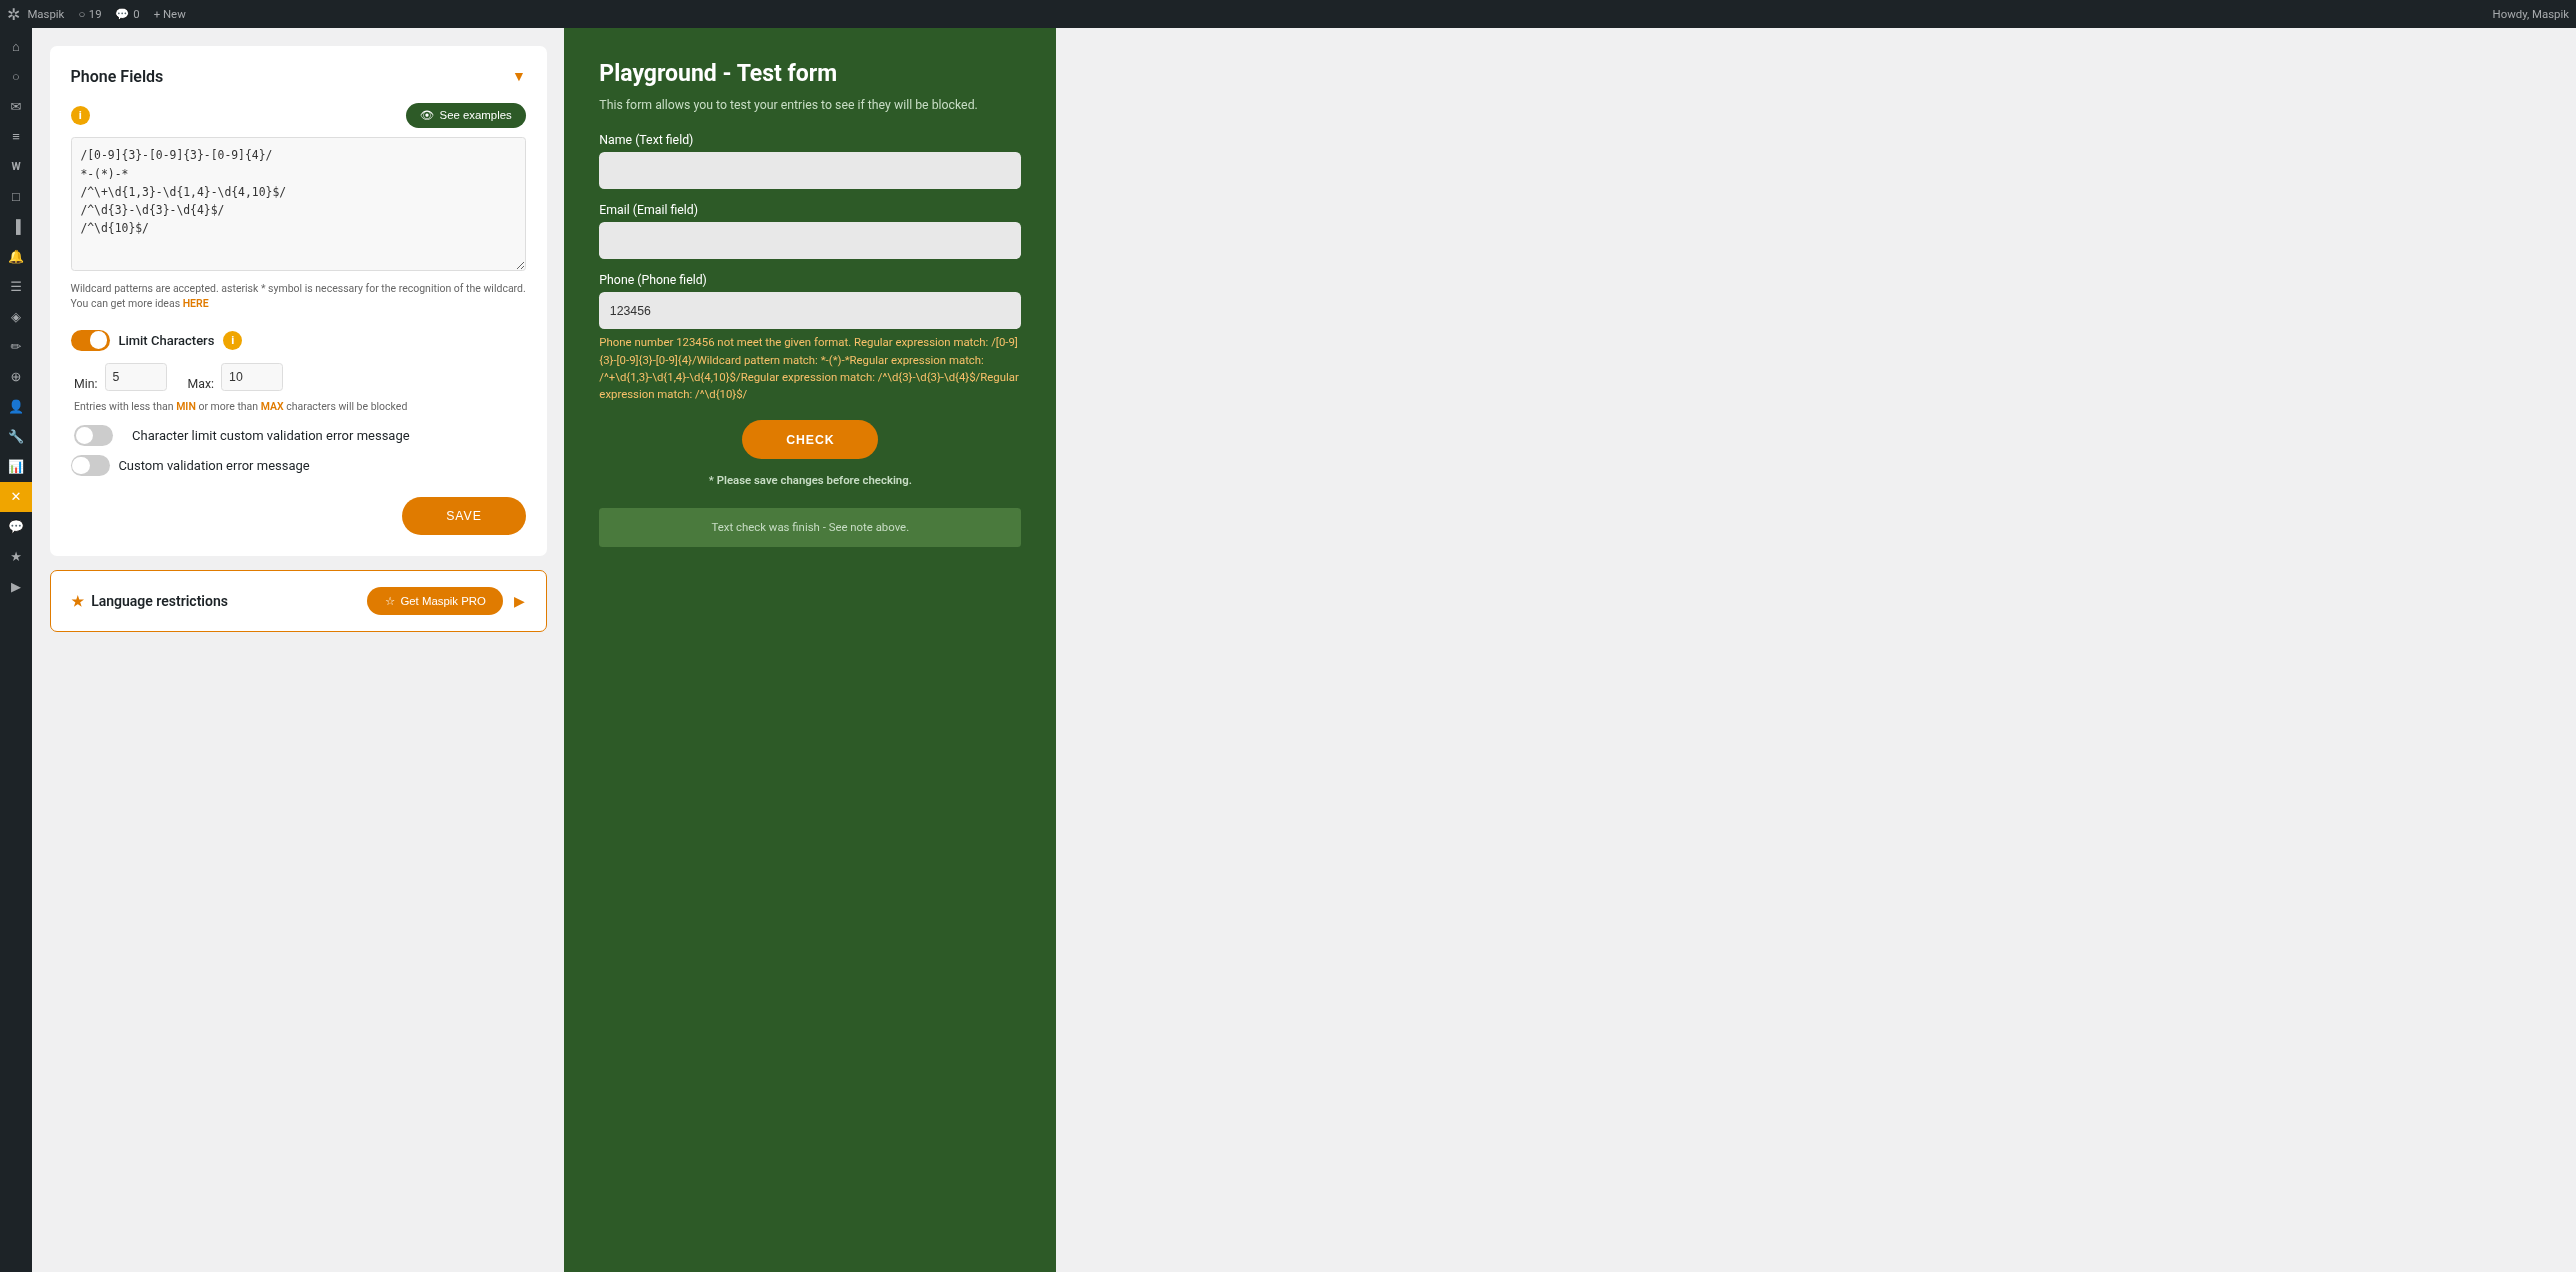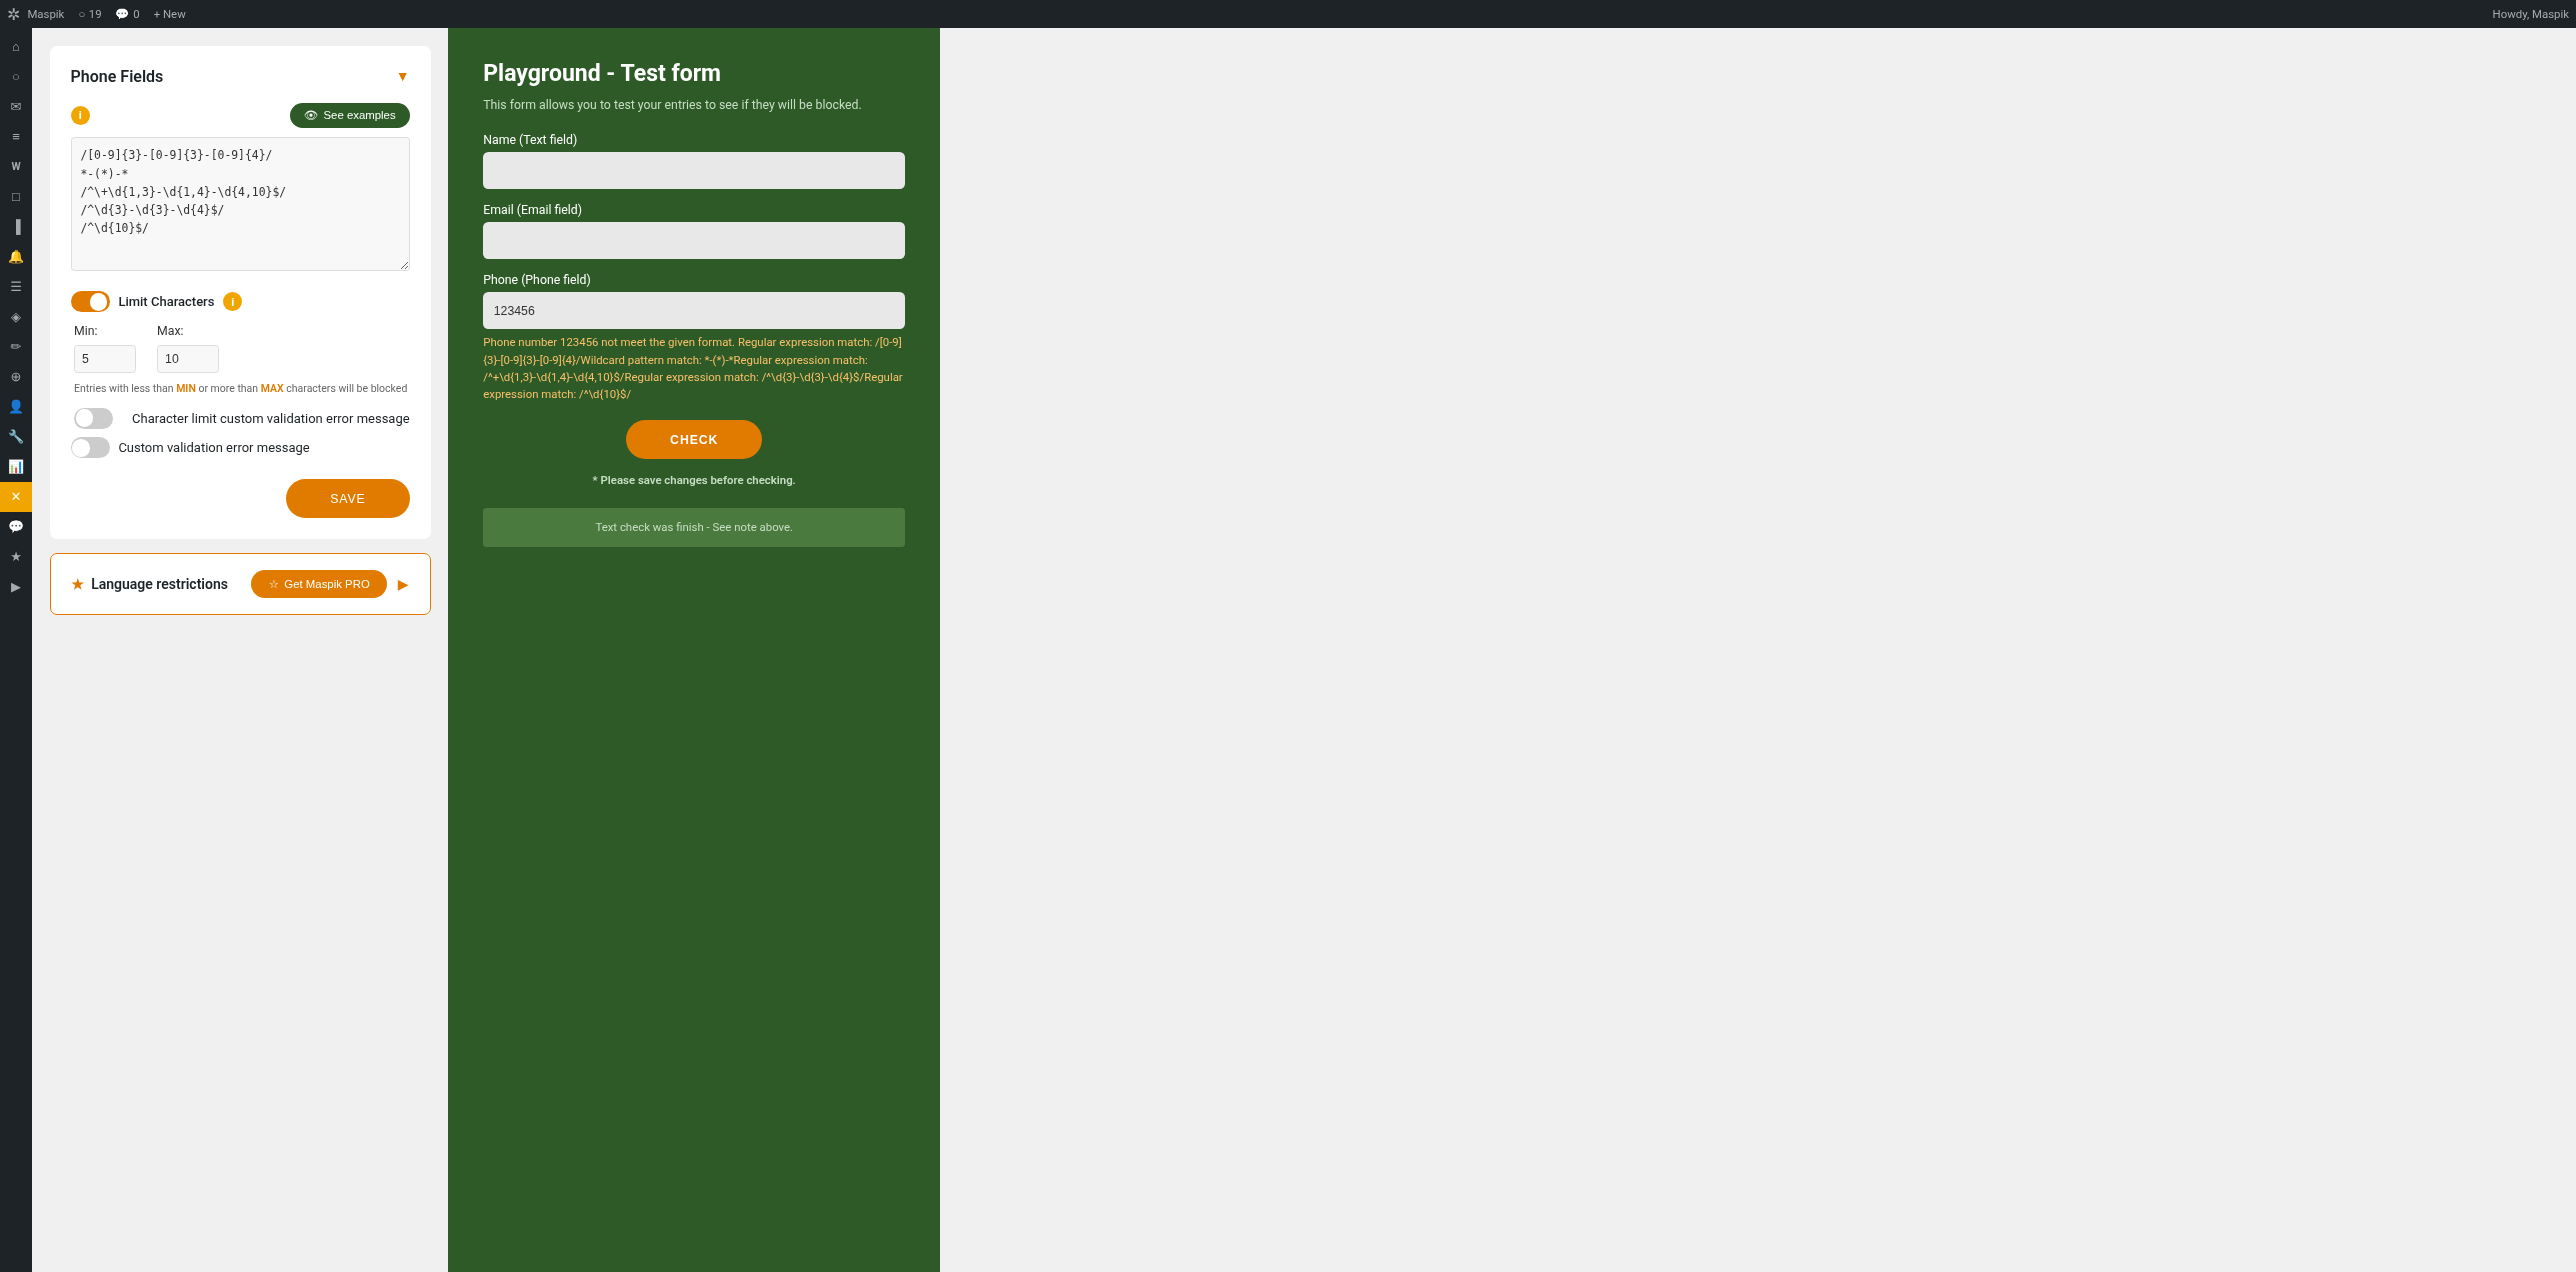--- a/index.html
+++ b/index.html
@@ -194,23 +194,22 @@
     
     .minmax-row {
       display: flex;
       align-items: center;
       gap: 21px;
       margin-left: 3.5px;
       margin-bottom: 8.8px;
     }
     .minmax-item {
       display: flex;
-      align-items: flex-start;
+      align-items: flex-end;
       gap: 7px;
-      flex-direction: column;
     }
     .minmax-label {
       font-size: 12.3px;
       color: #333;
     }
     .minmax-input {
       width: 62px;
       height: 28px;
       border: 0.9px solid #ddd;
       border-radius: 3.5px;
@@ -462,20 +461,25 @@
           <span>See examples</span>
         </button>
       </div>
 
       <textarea class="pattern-textarea" style="">/[0-9]{3}-[0-9]{3}-[0-9]{4}/
 *-(*)-*
 /^\+\d{1,3}-\d{1,4}-\d{4,10}$/
 /^\d{3}-\d{3}-\d{4}$/
 /^\d{10}$/</textarea>
 
+      <div class="wildcard-note">
+        <span>Wildcard patterns are accepted. asterisk * symbol is necessary for the recognition of the wildcard.</span><br>
+        <span>You can get more ideas</span>
+        <a href="#">HERE</a>
+      </div>
 
       
       <div class="section-row">
         <label class="toggle-switch">
           <input type="checkbox" checked="" style="">
           <div class="toggle-track"></div>
           <div class="toggle-thumb"></div>
         </label>
         <span class="section-label">Limit Characters</span>
         <div class="info-icon">i</div>

